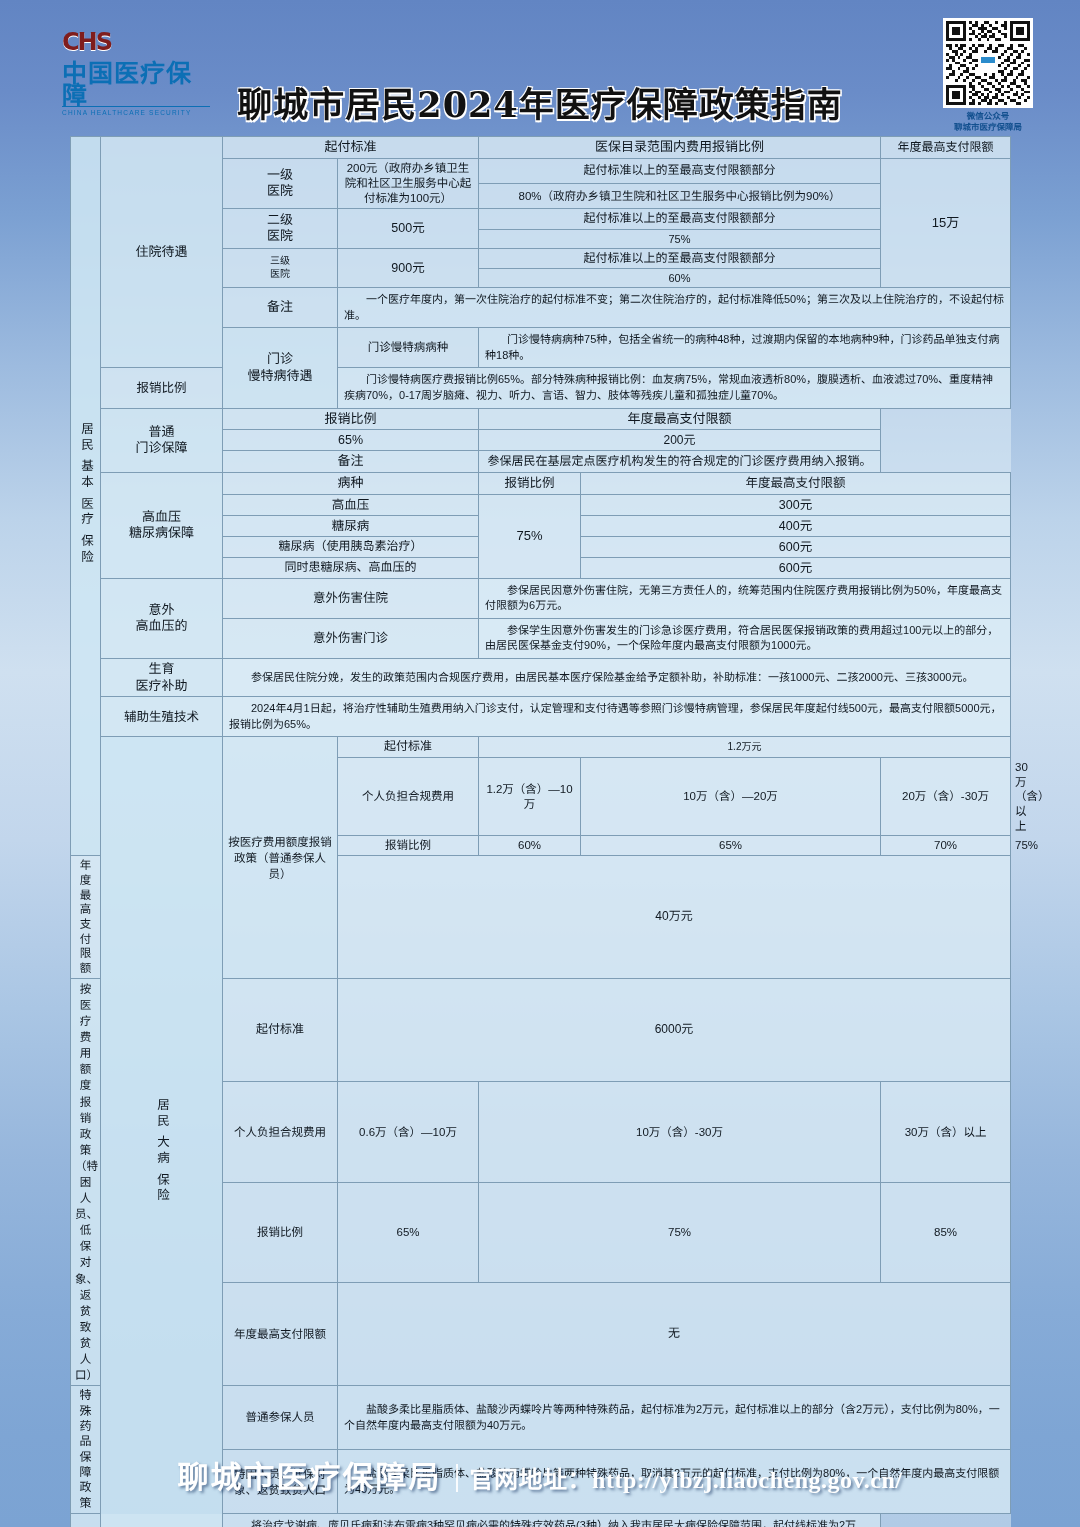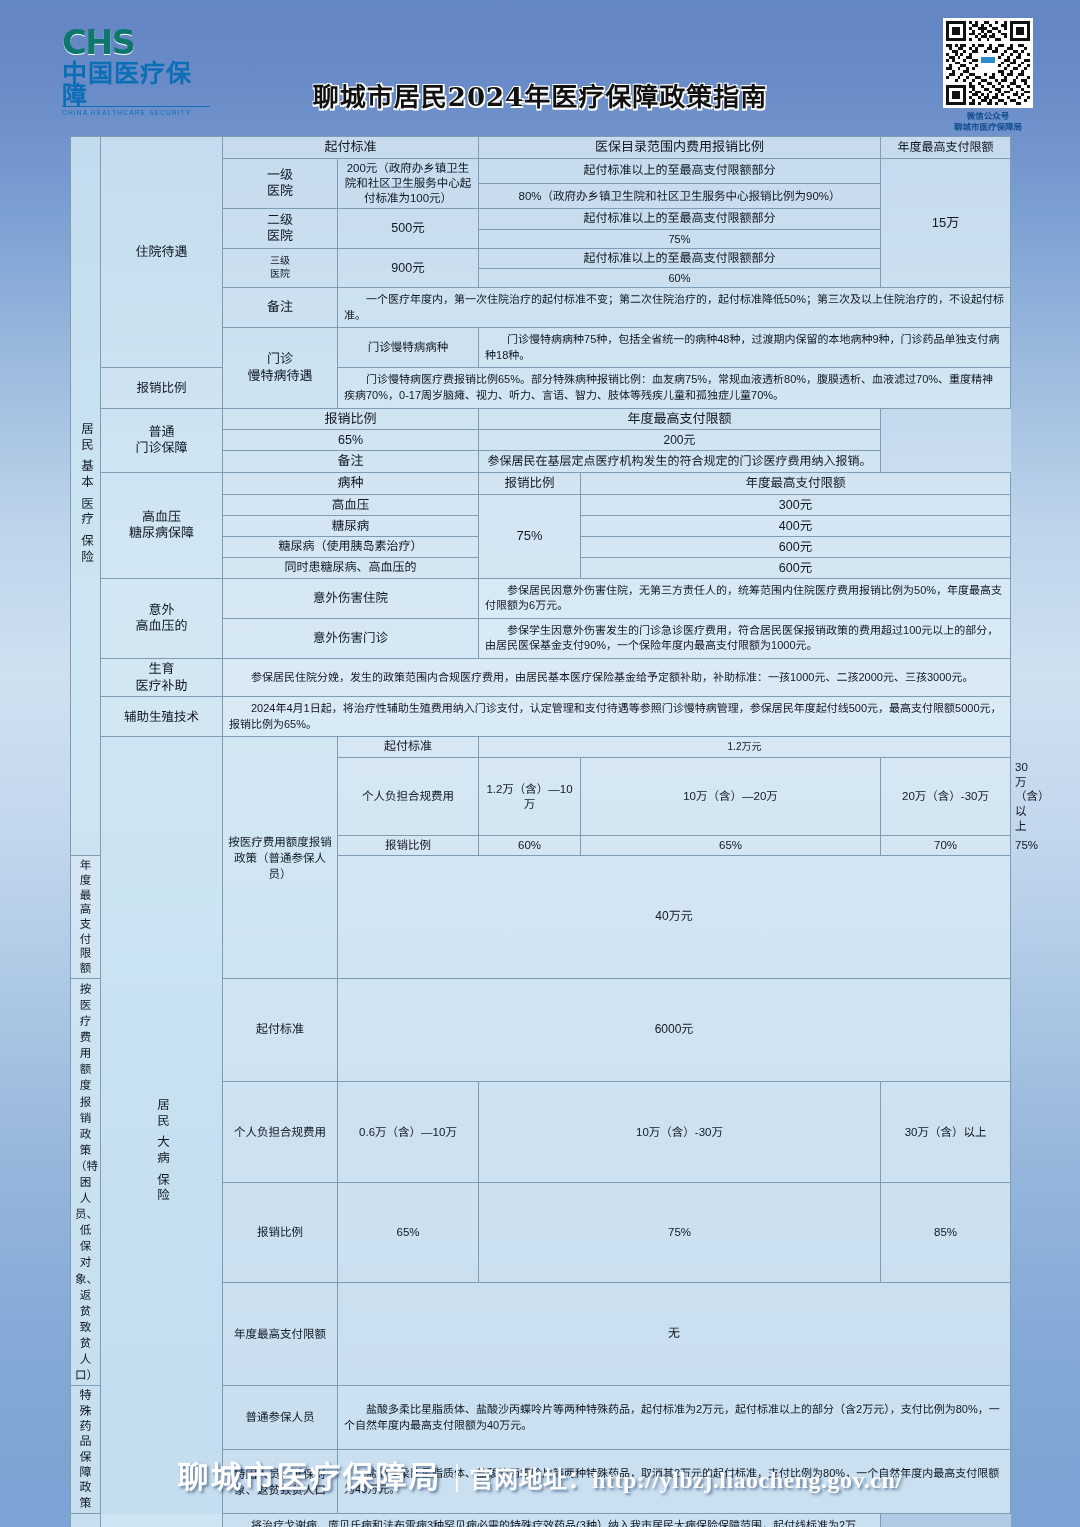--- a/index.html
+++ b/index.html
@@ -21,38 +21,38 @@
       #7ea5d4 94%,
       #7ba3d3 100%);
     position:relative;
   }
 
   
   #header{position:absolute;left:0;top:0;width:1080px;height:128px;}
 
   #logo{position:absolute;left:62px;top:22px;width:150px;height:78px;}
   #logo .mark{
-    font-weight:bold;font-size:34px;letter-spacing:-2px;
-    color:#0f766e;line-height:40px;
+    font-weight:bold;font-size:24px;letter-spacing:-2px;
+    color:#7f1d1d;line-height:40px;
     font-family:"DejaVu Sans",sans-serif;
     text-shadow:0 1px 0 #ffffff;
   }
   #logo .cn{
     font-size:25px;font-weight:bold;color:#0c6fb5;letter-spacing:1px;
     line-height:22px;
   }
   #logo .en{
     font-size:6.5px;color:#0c6fb5;letter-spacing:1.2px;line-height:10px;
     border-top:1px solid #0c6fb5;padding-top:1px;width:148px;
   }
 
   #doc-title{
     position:absolute;left:0;top:76px;width:1080px;text-align:center;
     font-family:"DejaVu Serif","Liberation Serif",serif;
-    font-weight:bold;font-size:26px;color:#111;letter-spacing:1px;
+    font-weight:bold;font-size:35px;color:#111;letter-spacing:1px;
     text-shadow:
       1.6px 1.6px 0 #ffffff, -0.7px -0.7px 0 #fdfdfd,
       1.6px -0.7px 0 #ffffff, -0.7px 1.6px 0 #ffffff;
   }
 
   #qr-wrap{position:absolute;right:38px;top:18px;width:108px;text-align:center;}
   #qr-code{width:90px;height:90px;margin:0 auto;background:#fff;padding:3px;box-sizing:border-box;}
   #qr-code svg{display:block;}
   #qr-caption{font-size:8.5px;color:#13508f;line-height:11px;margin-top:3px;font-weight:bold;}
 

